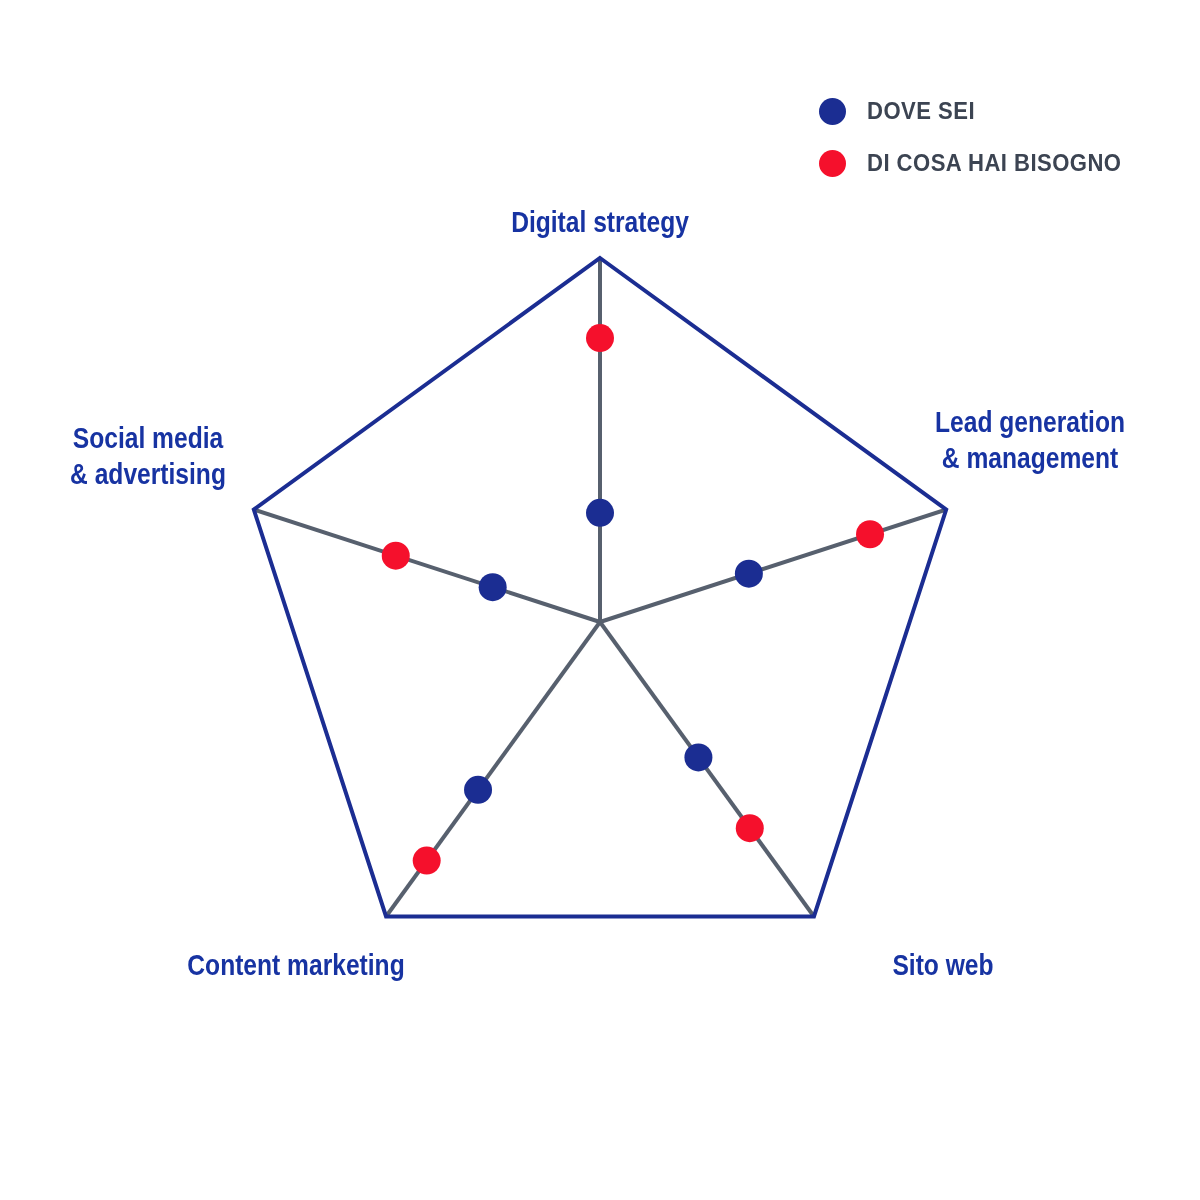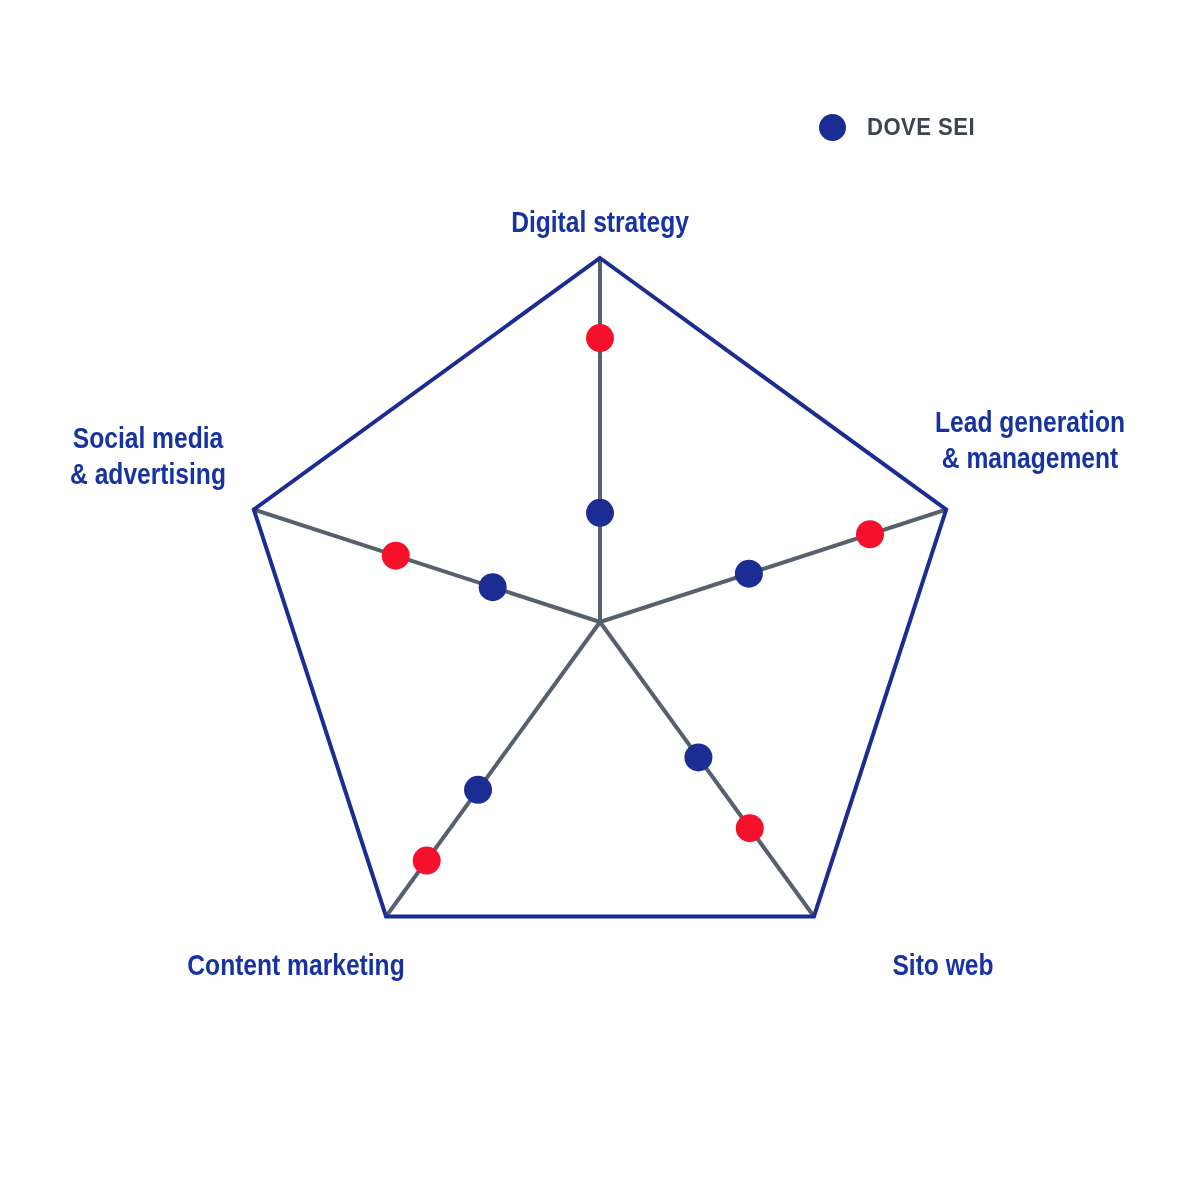--- a/index.html
+++ b/index.html
@@ -30,21 +30,21 @@
     font-size: 30px;
     line-height: 36px;
     letter-spacing: 0px;
     color: #1733a2;
     white-space: pre-line;
     transform: scaleX(0.82);
   }
   #legend {
     position: absolute;
     left: 819px;
-    top: 113px;
+    top: 97px;
   }
   .legend-row {
     display: flex;
     align-items: center;
     height: 28px;
     margin-bottom: 24px;
   }
   .legend-swatch {
     width: 27px;
     height: 27px;
@@ -92,15 +92,19 @@
   <div class="axis-label" style="color: rgb(23, 51, 162); left: 763px; top: 947px;">Sito web</div>
   <div class="axis-label" style="color: rgb(23, 51, 162); left: 116px; top: 947px;">Content marketing</div>
   <div class="axis-label" style="color: rgb(23, 51, 162); left: -32px; top: 420px;">Social media
 &amp; advertising</div>
 
   <div id="legend">
     <div class="legend-row">
       <span class="legend-swatch" style="background: rgb(27, 45, 146);"></span>
       <span class="legend-label" style="color: rgb(60, 68, 82);">DOVE SEI</span>
     </div>
+    <div class="legend-row">
+      <span class="legend-swatch" style="background: rgb(245, 16, 44);"></span>
+      <span class="legend-label" style="color: rgb(60, 68, 82);">DI COSA HAI BISOGNO</span>
+    </div>
   </div>
 
 </div>
 
 </body></html>

